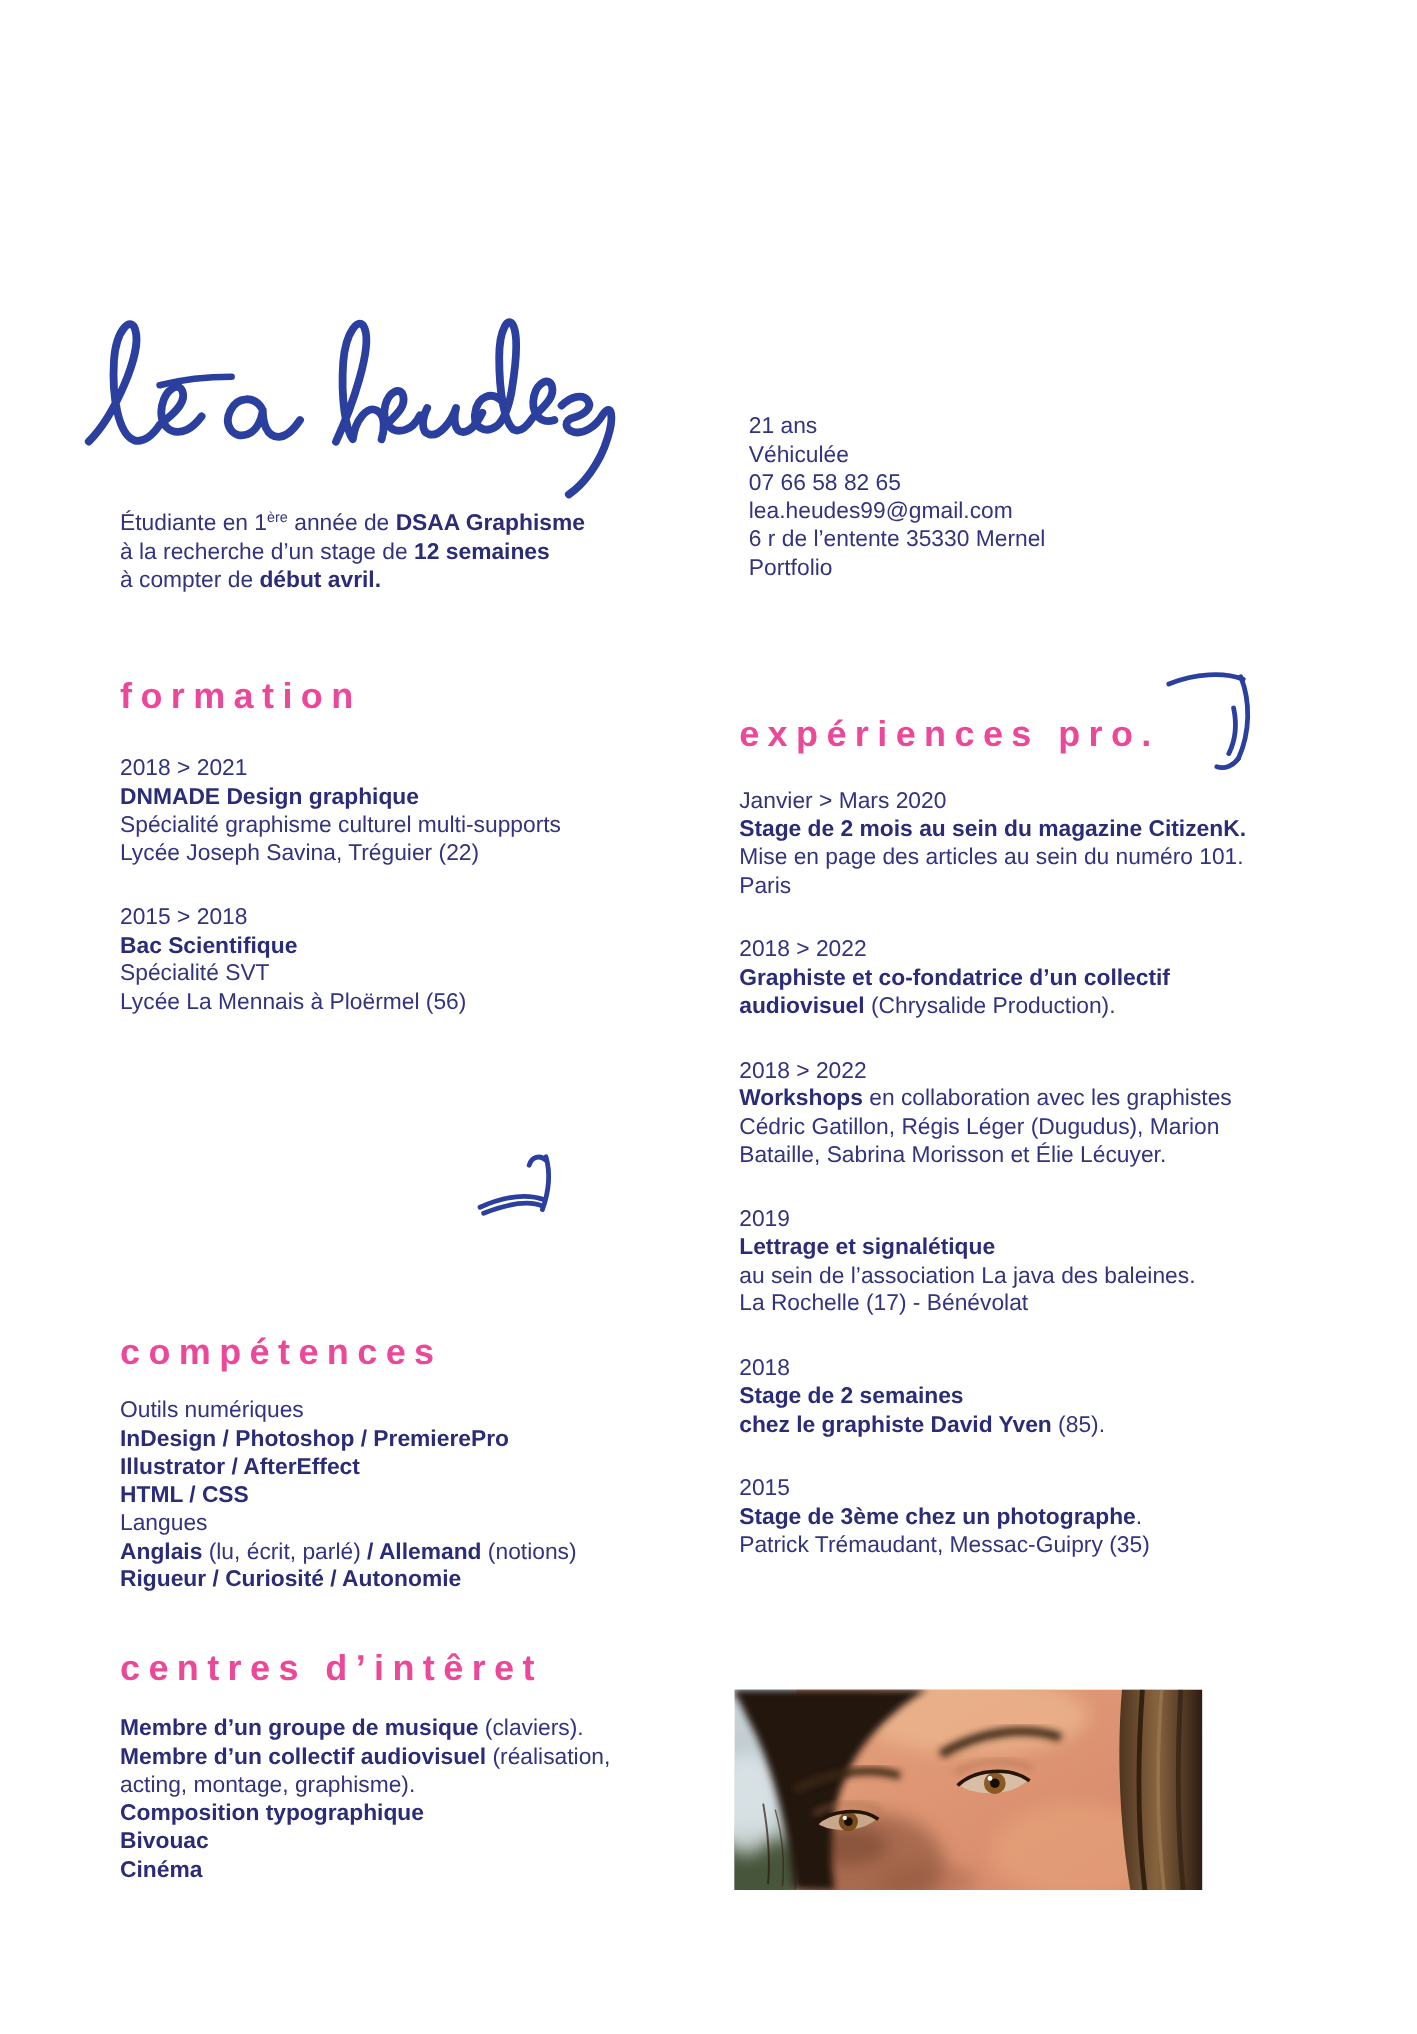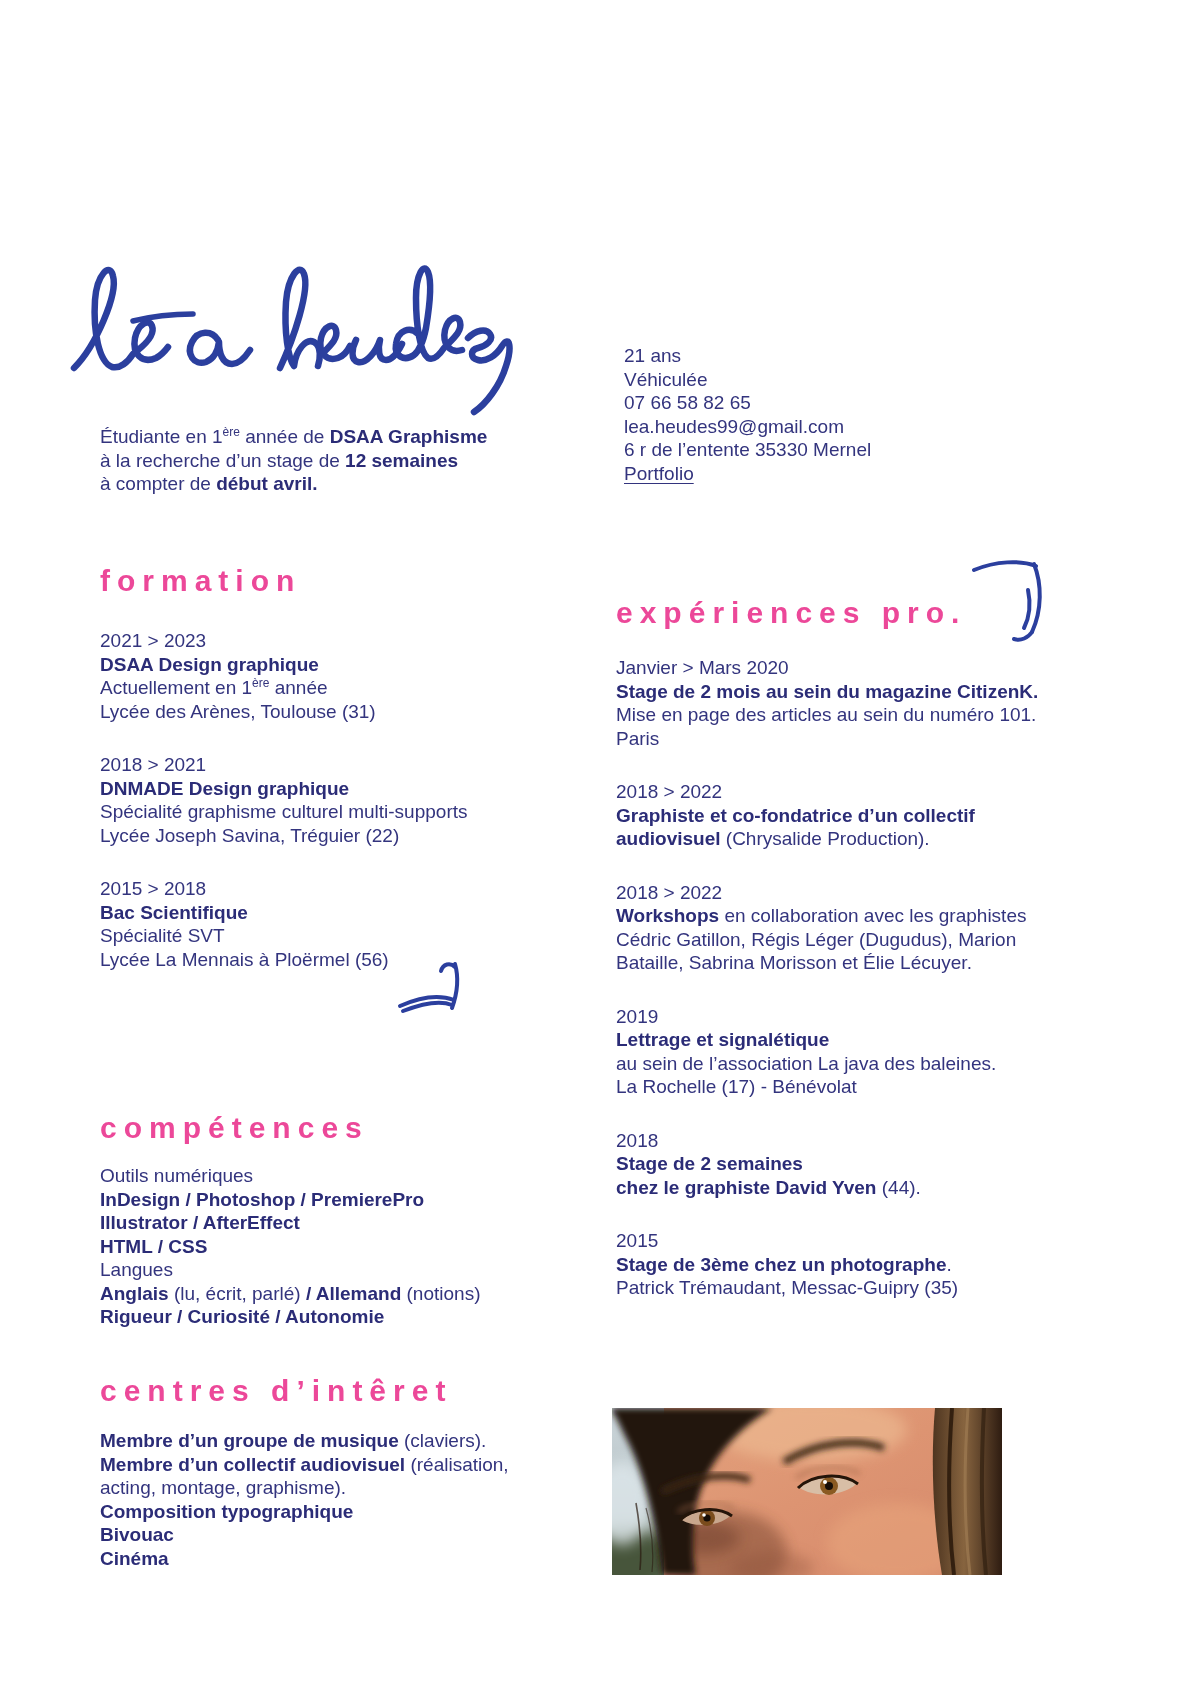--- a/index.html
+++ b/index.html
@@ -6,21 +6,21 @@
   html,body{margin:0;padding:0;background:#ffffff;}
   .page{position:relative;width:1181px;height:1695px;background:#ffffff;overflow:hidden;
         font-family:"Liberation Sans",sans-serif;color:#33347e;}
   .abs{position:absolute;}
   .line{font-size:19px;line-height:23.5px;white-space:nowrap;}
   .line .b, .line sup.b{font-weight:bold;color:#2b2c77;}
   .line sup{font-size:12px;line-height:0;}
   .heading{font-size:30px;line-height:36px;font-weight:bold;letter-spacing:7px;color:#ec4899;white-space:nowrap;}
   .entry{margin-top:30px;}
   .entries .entry:first-child{margin-top:0;}
-  .plink{color:#33347e;text-decoration:underline;text-underline-offset:3px;cursor:pointer;}
+  .plink{color:#33347e;text-underline-offset:3px;cursor:pointer;}
   svg.ink path{stroke:#2b3f9e;fill:none;stroke-linecap:round;stroke-linejoin:round;}
 </style>
 </head>
 <body>
 
 <div class="page">
 
   <svg class="abs ink" style="left:66px;top:250px;" width="450" height="175" viewBox="0 0 450 175" aria-label="léa heudes">
     <g stroke-width="6.5">
       <path d="M8,118 C30,96 52,44 47,26 C44,12 31,24 29,50 C27,82 33,112 46,117 C54,119 62,112 67,104"></path>
@@ -48,26 +48,20 @@
     <div class="line">07 66 58 82 65</div>
     <div class="line">lea.heudes99@gmail.com</div>
     <div class="line">6 r de l’entente 35330 Mernel</div>
     <div class="line"><a class="plink">Portfolio</a></div>
   </div>
 
   <div class="abs" style="left:100px;top:563px;">
     <div class="heading" style="margin-bottom:30px;">formation</div>
     <div class="entries">
       <div class="entry">
-        <div class="line">2021 &gt; 2023</div>
-        <div class="line"><span class="b">DSAA Design graphique</span></div>
-        <div class="line"><span>Actuellement en 1</span><sup>ère</sup><span> année</span></div>
-        <div class="line"><span>Lycée des Arènes, Toulouse (31)</span></div>
-      </div>
-      <div class="entry">
         <div class="line">2018 &gt; 2021</div>
         <div class="line"><span class="b">DNMADE Design graphique</span></div>
         <div class="line"><span>Spécialité graphisme culturel multi-supports</span></div>
         <div class="line"><span>Lycée Joseph Savina, Tréguier (22)</span></div>
       </div>
       <div class="entry">
         <div class="line">2015 &gt; 2018</div>
         <div class="line"><span class="b">Bac Scientifique</span></div>
         <div class="line"><span>Spécialité SVT</span></div>
         <div class="line"><span>Lycée La Mennais à Ploërmel (56)</span></div>
@@ -127,21 +121,21 @@
       </div>
       <div class="entry">
         <div class="line">2019</div>
         <div class="line"><span class="b">Lettrage et signalétique</span></div>
         <div class="line"><span>au sein de l’association La java des baleines.</span></div>
         <div class="line"><span>La Rochelle (17) - Bénévolat</span></div>
       </div>
       <div class="entry">
         <div class="line">2018</div>
         <div class="line"><span class="b">Stage de 2 semaines</span></div>
-        <div class="line"><span class="b">chez le graphiste David Yven </span><span>(44).</span></div>
+        <div class="line"><span class="b">chez le graphiste David Yven </span><span>(85).</span></div>
       </div>
       <div class="entry">
         <div class="line">2015</div>
         <div class="line"><span class="b">Stage de 3ème chez un photographe</span><span>.</span></div>
         <div class="line"><span>Patrick Trémaudant, Messac-Guipry (35)</span></div>
       </div>
     </div>
   </div>
 
   <svg class="abs ink" style="left:970px;top:556px;" width="78" height="92" viewBox="0 0 78 92">

